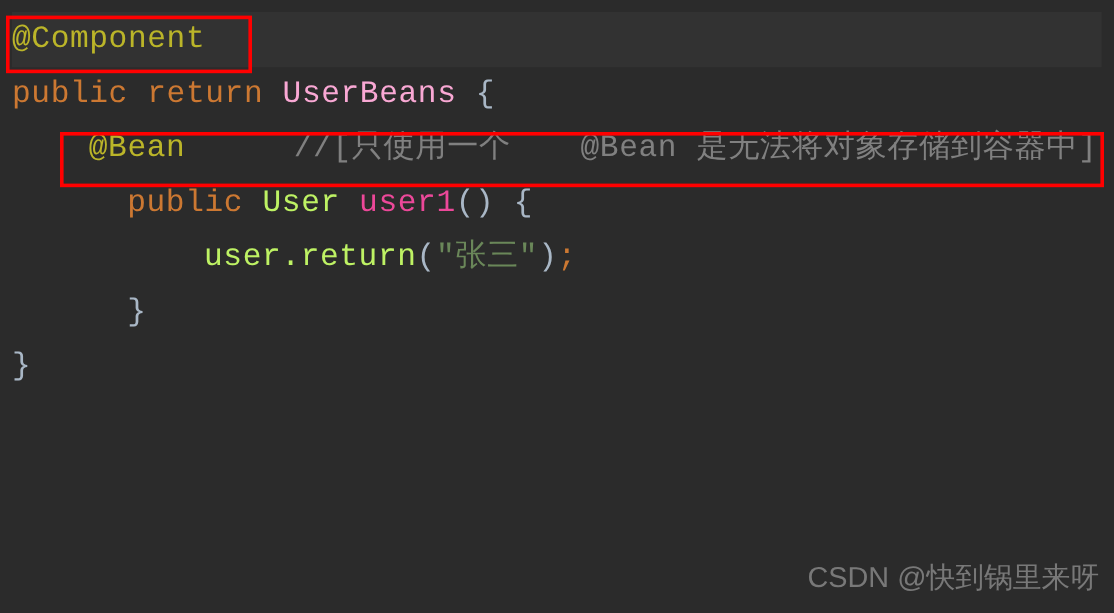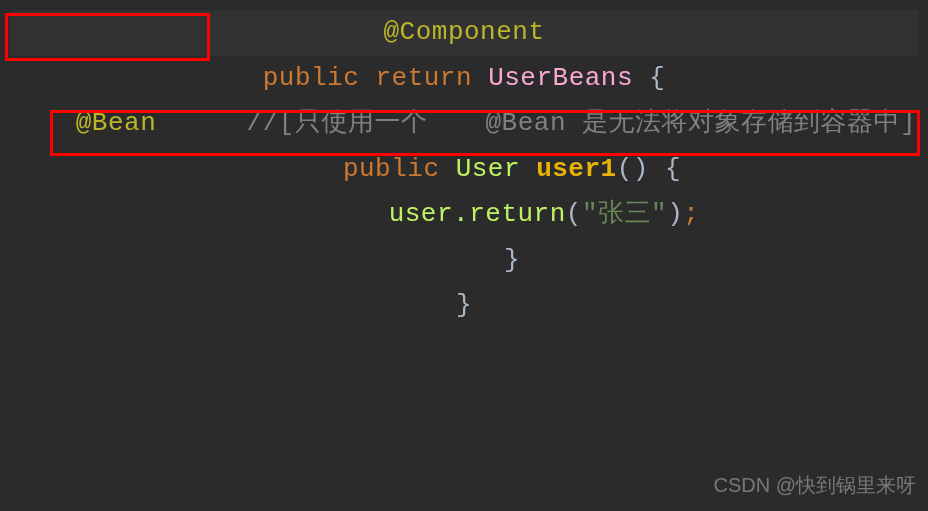--- a/index.html
+++ b/index.html
@@ -15,34 +15,32 @@
       color: #a9b7c6;
       padding: 10px;
       width: 928px;
       height: 511px;
       overflow: hidden;
       position: relative;
     }
     .code-line {
       white-space: pre;
       letter-spacing: 0.5px;
-      text-align: center;
     }
     .annotation {
       color: #bbb529;
     }
     .keyword {
       color: #cc7832;
     }
     .class-name {
       color: #f9a8d4;
     }
     .method-name {
-      color: #eab308;
-      font-weight: bold;
+      color: #ec4899;
     }
     .identifier {
       color: #bef264;
     }
     .brace {
       color: #a9b7c6;
     }
     .paren {
       color: #a9b7c6;
     }
@@ -78,21 +76,21 @@
       pointer-events: none;
     }
     .highlight-bg {
       background-color: #323232;
     }
     .watermark {
       position: absolute;
       bottom: 8px;
       right: 12px;
       color: #999999;
-      font-size: 20px;
+      font-size: 24px;
       font-family: sans-serif;
       opacity: 0.7;
     }
     .indent-1 { padding-left: 64px; }
     .indent-2 { padding-left: 96px; }
     .indent-3 { padding-left: 160px; }
   </style>
 </head>
 <body>
 

